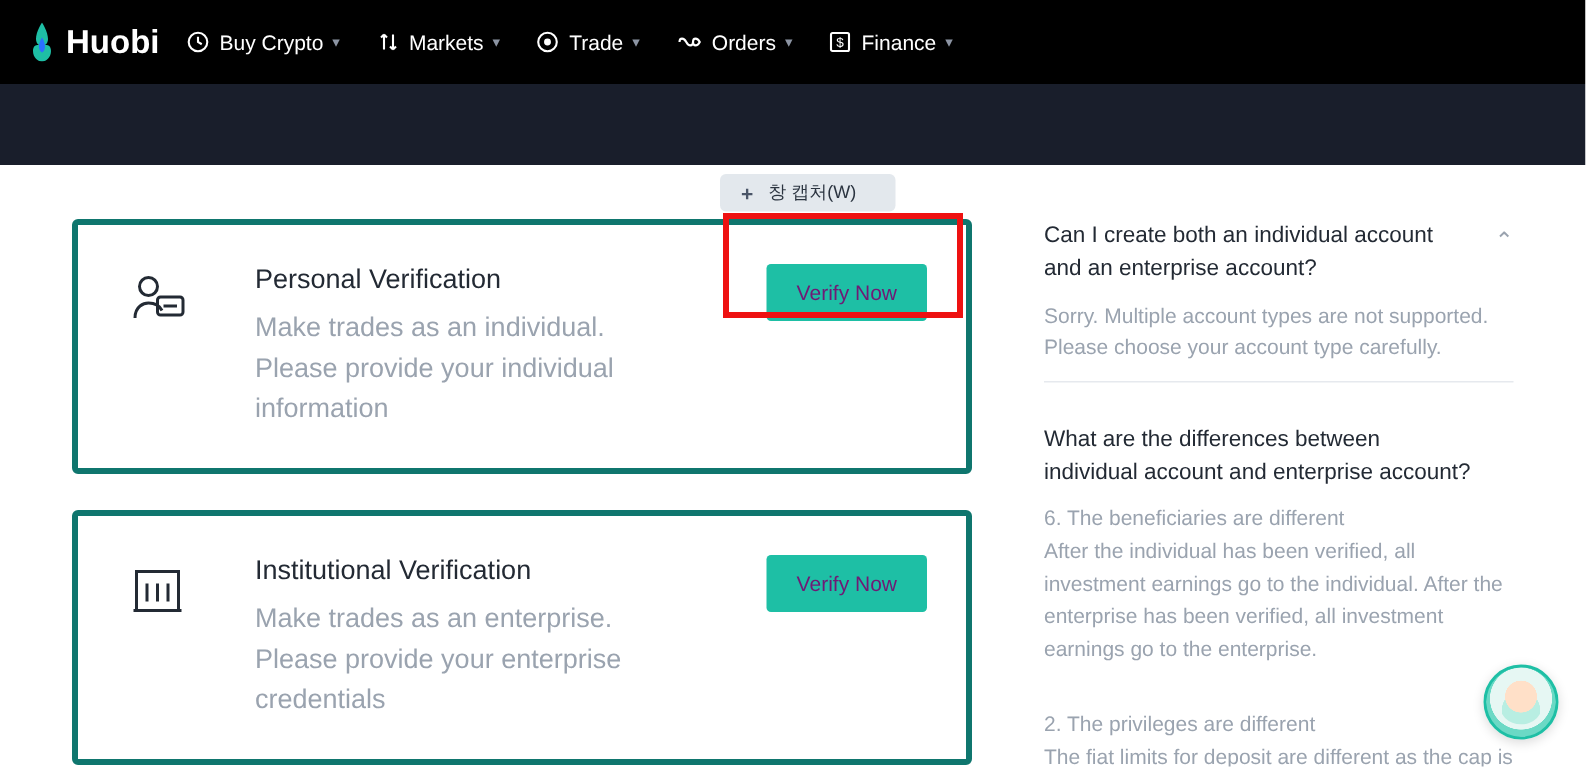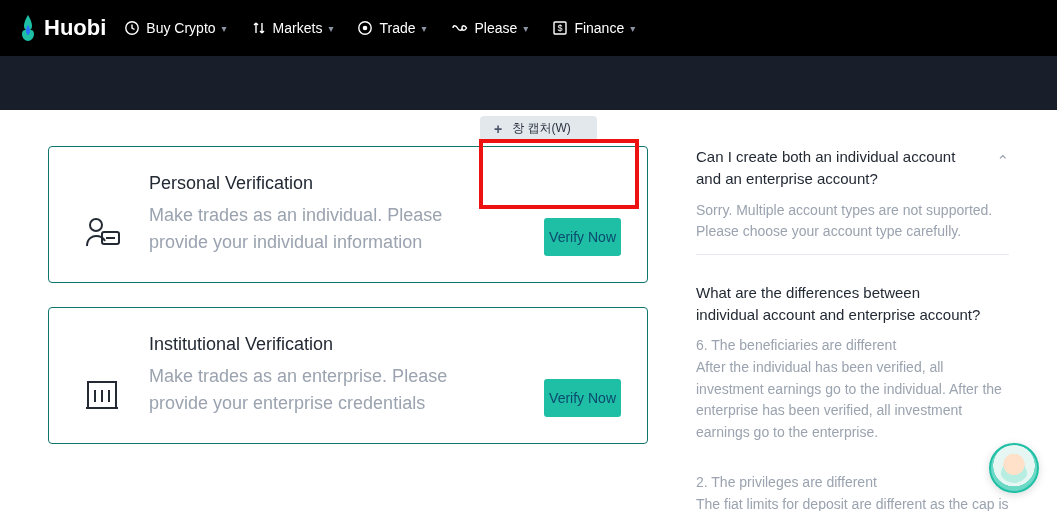--- a/index.html
+++ b/index.html
@@ -19,26 +19,26 @@
 
   .dark-band { background: #191e2b; height: 54px; }
 
   .overlay-capture { position: absolute; left: 480px; top: 116px; background: rgba(200,210,220,0.5); border-radius: 4px; padding: 4px 26px 4px 14px; font-size: 12px; color: #2b3440; display: flex; align-items: center; gap: 10px; }
   .overlay-capture .plus { font-weight: bold; font-size: 14px; color: #4a5568; }
 
   .main { display: flex; padding: 0 48px; gap: 48px; margin-top: 36px; }
   .left-col { flex: 0 0 600px; }
   .right-col { flex: 1; }
 
-  .card { border: 1px solid #0f766e; border-radius: 4px; padding: 26px 26px 26px 30px; display: flex; align-items: flex-end; gap: 24px; margin-bottom: 24px; position: relative; }
+  .card { border: 4px solid #0f766e; border-radius: 4px; padding: 26px 26px 26px 30px; display: flex; align-items: flex-start; gap: 42px; margin-bottom: 24px; position: relative; }
   .card-icon { width: 46px; height: 46px; flex-shrink: 0; display: flex; align-items: center; justify-content: center; }
   .card-body { flex: 1; }
   .card-title { font-size: 18px; color: #232a34; margin-bottom: 8px; font-weight: 500; }
   .card-desc { font-size: 18px; color: #9aa3af; line-height: 1.5; max-width: 320px; }
-  .verify-btn { background: #1ebfa5; color: #0c4a6e; border: none; border-radius: 3px; padding: 11px 5px; font-size: 14px; font-weight: 500; cursor: pointer; margin-left: 21px; }
+  .verify-btn { background: #1ebfa5; color: #701a75; border: none; border-radius: 3px; padding: 11px 20px; font-size: 14px; font-weight: 500; cursor: pointer; margin-left: 21px; }
 
   .highlight-box { position: absolute; border: 4px solid #e11; pointer-events: none; }
 
   .faq-item { border-bottom: 1px solid #e6e9ee; padding-bottom: 11px; margin-bottom: 27px; }
   .faq-item:last-child { border-bottom: none; }
   .faq-q { font-size: 15px; color: #232a34; line-height: 1.45; margin-bottom: 10px; padding-right: 28px; position: relative; }
   .faq-caret { position: absolute; right: 0; top: 4px; color: #9aa3af; }
   .faq-a, .faq-a2 { font-size: 14px; color: #9aa3af; line-height: 1.55; }
   .faq-sub { font-size: 14px; color: #9aa3af; margin-top: 4px; line-height: 1.55; }
 
@@ -88,21 +88,21 @@
         </span>
       <span>Trade</span>
       <span class="caret">▾</span>
     </div>
     <div class="nav-item">
       <span class="nav-icon">
           <svg width="18" height="16" viewBox="0 0 18 16" fill="none" stroke="#fff" stroke-width="1.4">
             <path d="M2 8 C2 5 5 5 6.5 8 C8 11 11 11 11 8 C11 5 14 5 15.5 8 C14 11 11 11 11 8"></path>
           </svg>
         </span>
-      <span>Please</span>
+      <span>Orders</span>
       <span class="caret">▾</span>
     </div>
     <div class="nav-item">
       <span class="nav-icon">
           <svg width="16" height="16" viewBox="0 0 16 16" fill="none" stroke="#fff" stroke-width="1.4">
             <rect x="2" y="2" width="12" height="12" rx="1"></rect>
             <text x="8" y="11" font-size="9" fill="#fff" text-anchor="middle" stroke="none">$</text>
           </svg>
         </span>
       <span>Finance</span>

